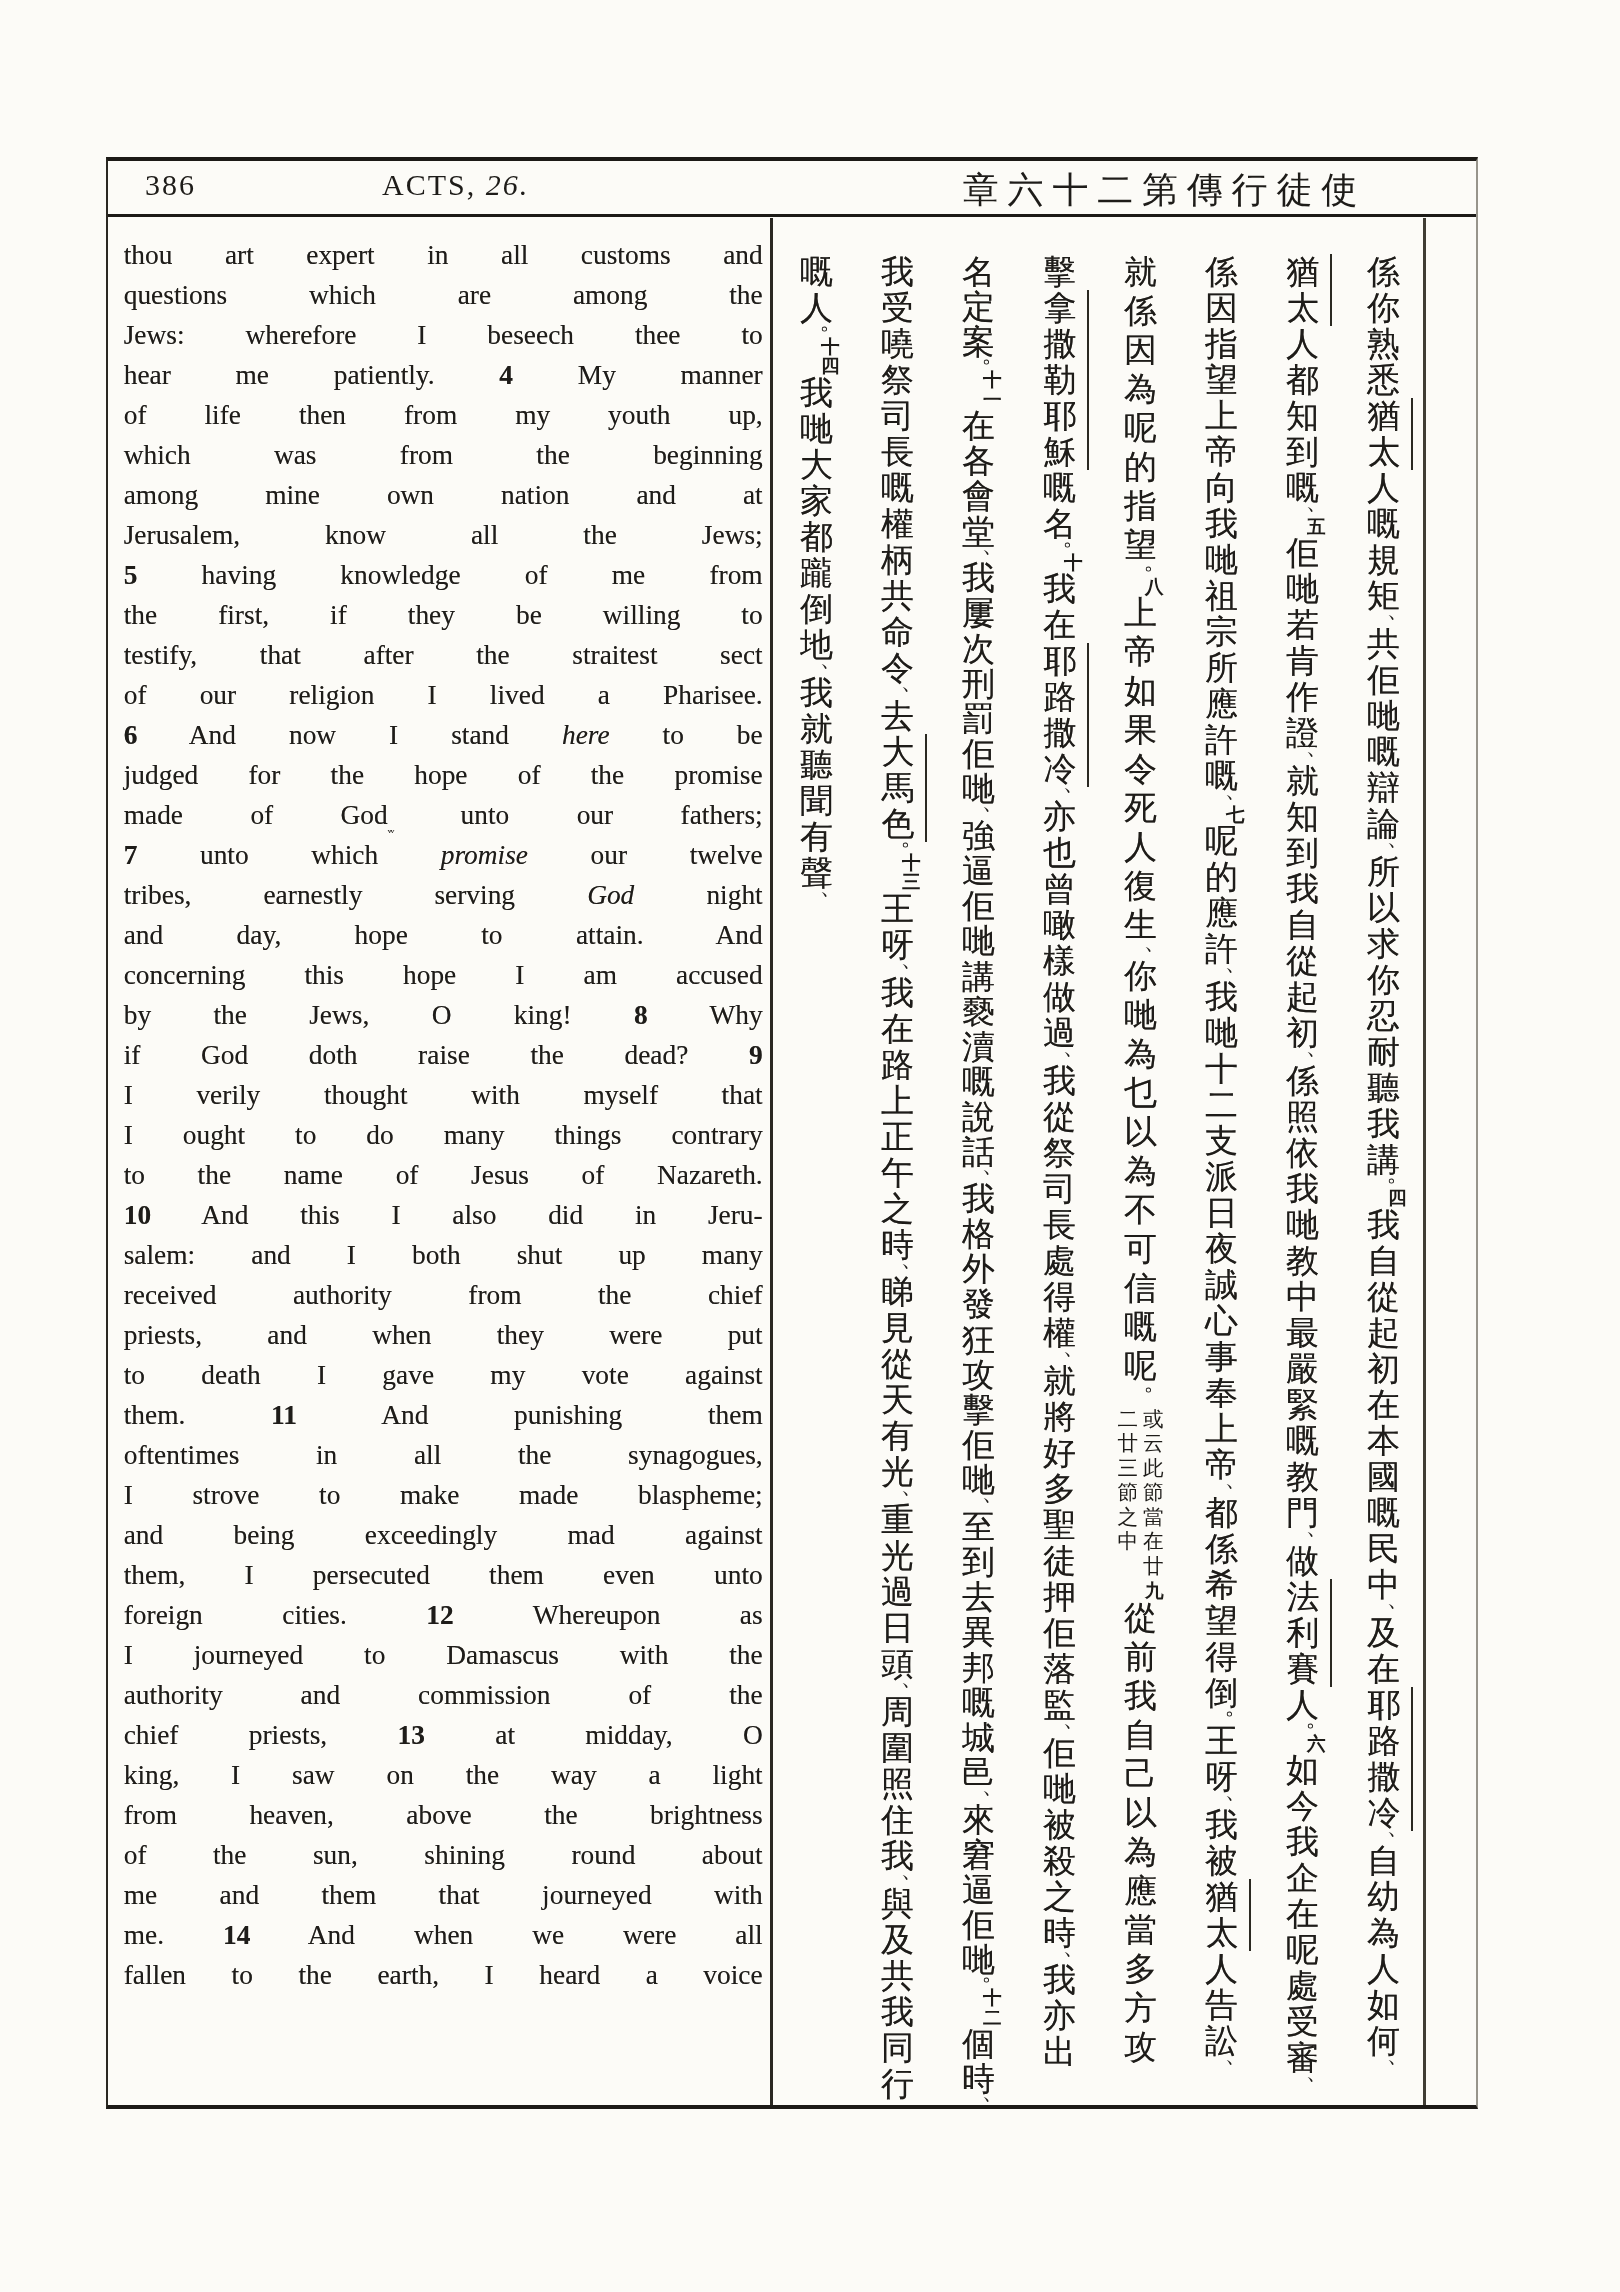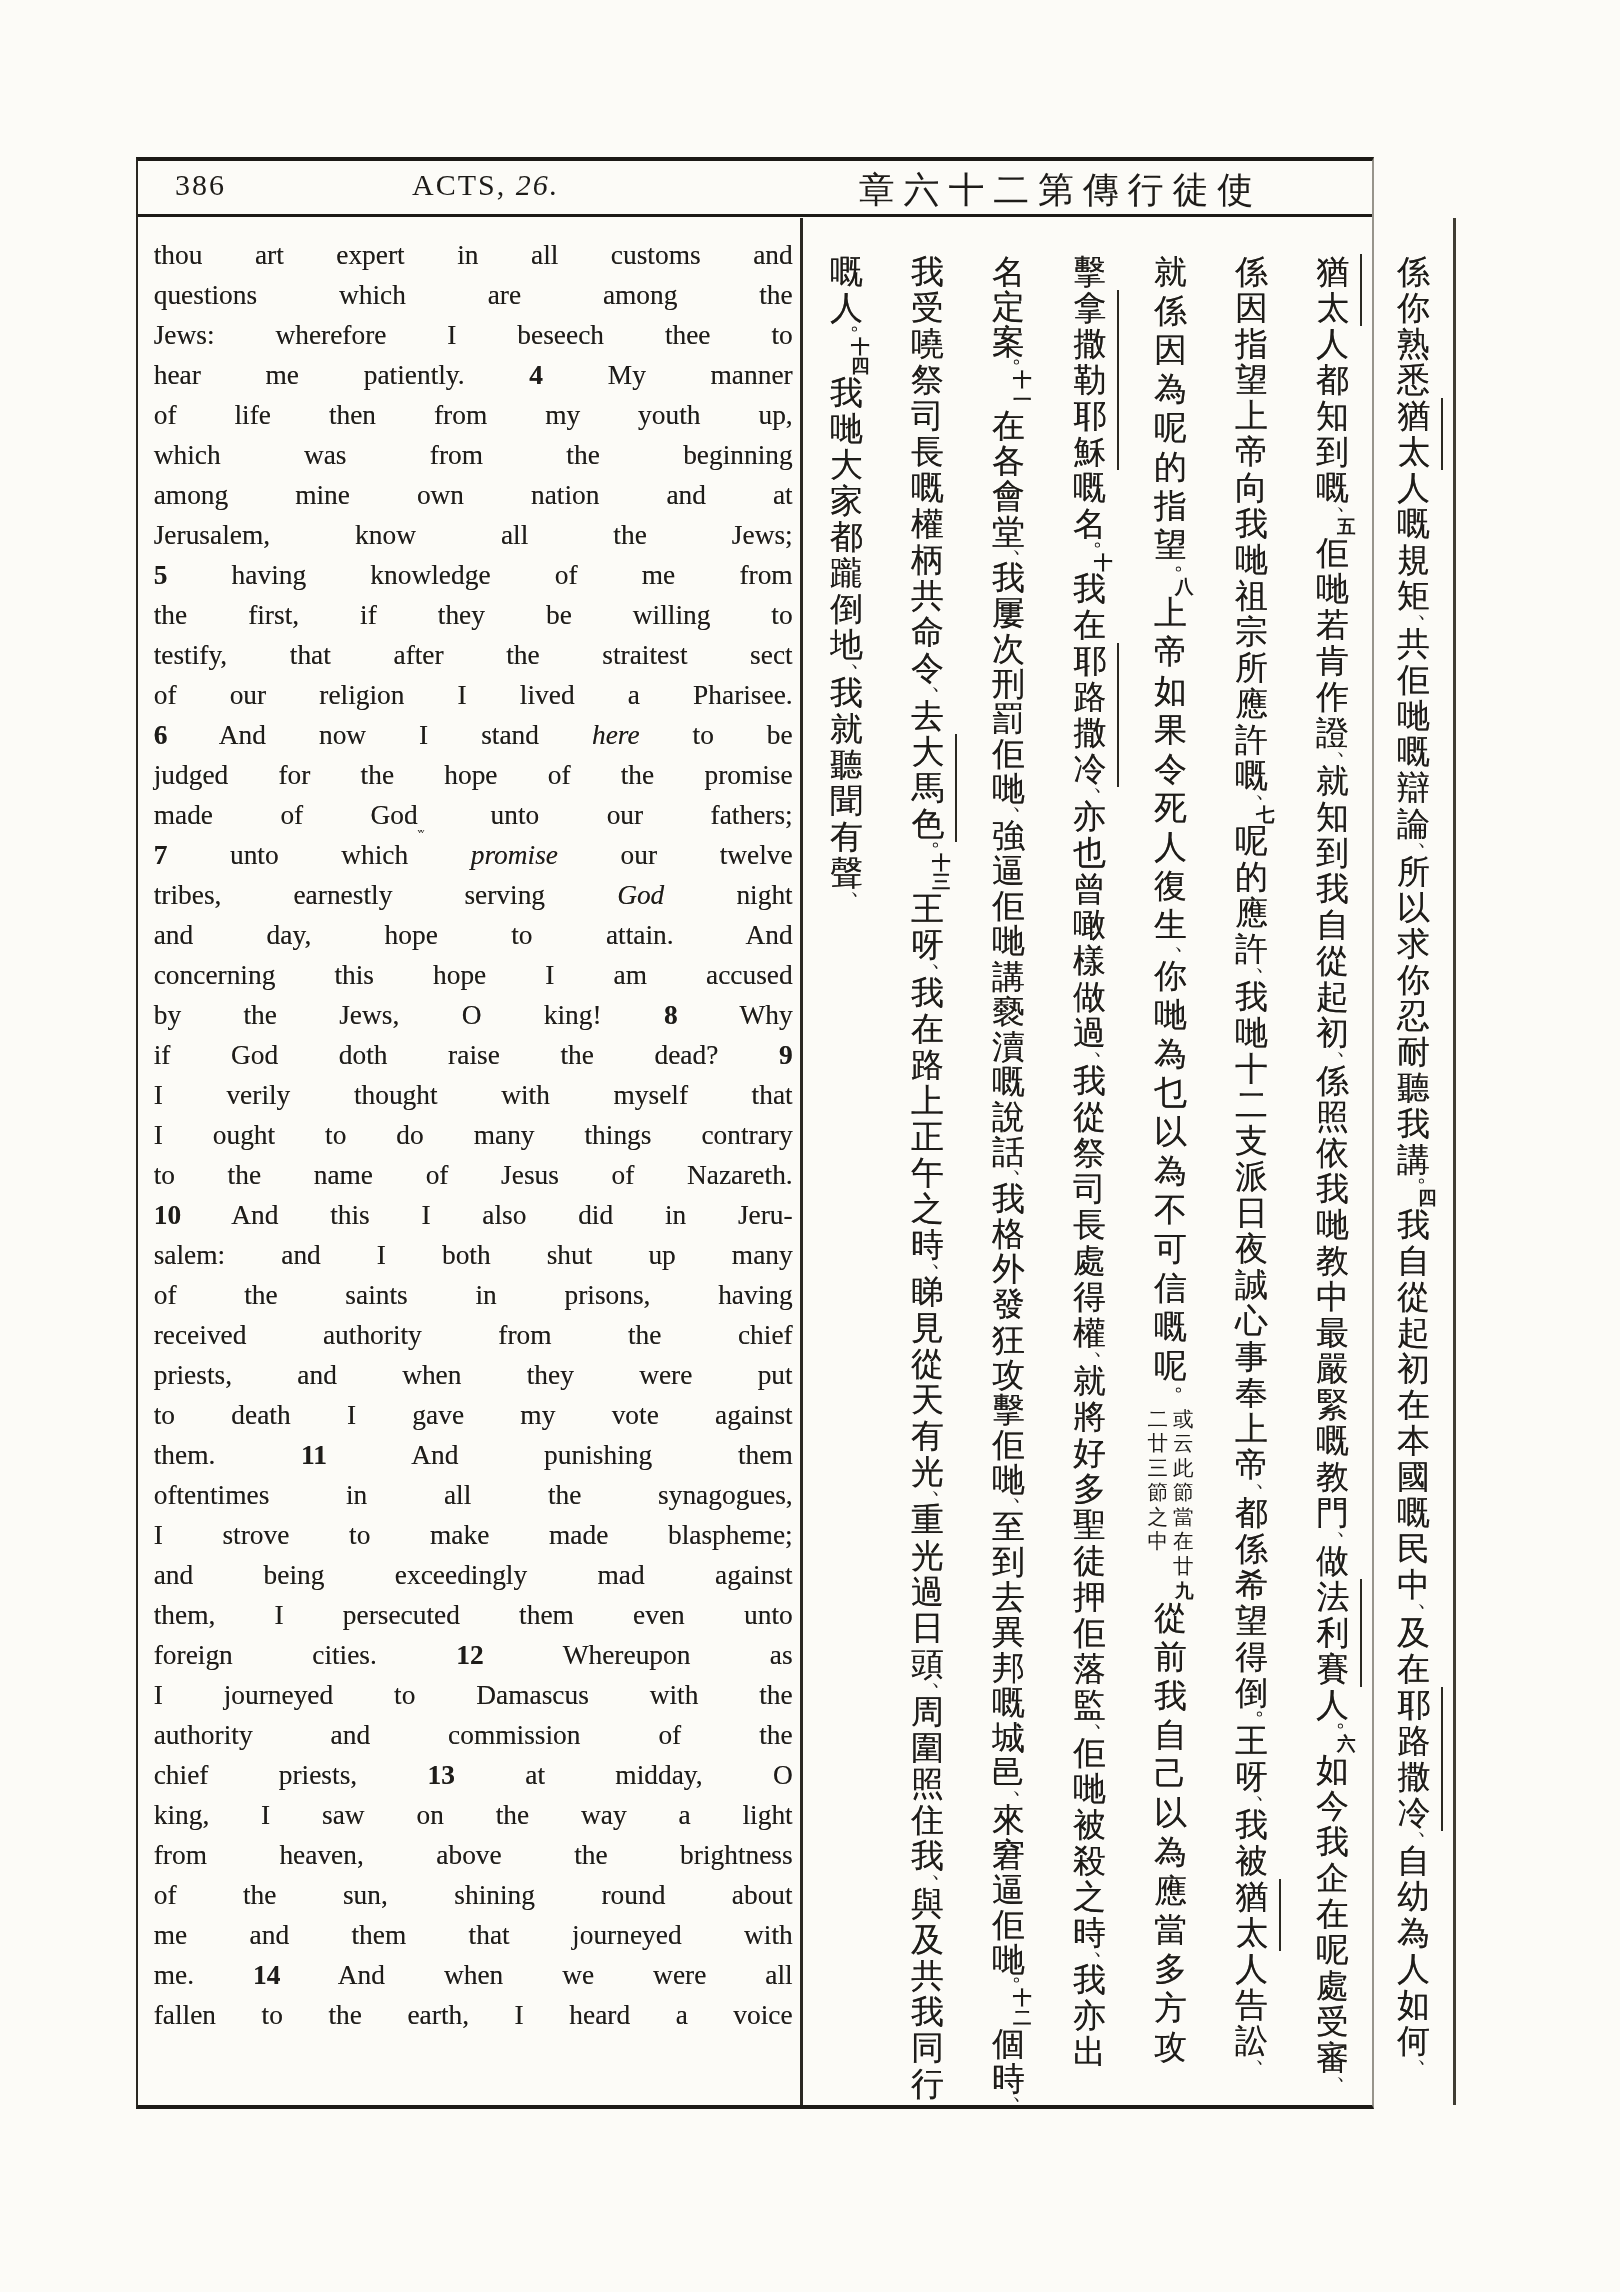--- a/index.html
+++ b/index.html
@@ -4,28 +4,27 @@
 <style>
   html,body{margin:0;padding:0;}
   body{
     width:1620px;height:2293px;position:relative;
     background:#fcfbf7;
     font-family:"Liberation Serif", serif;
     color:#1e1c19;
     overflow:hidden;
   }
   .frame{
-    position:absolute;left:106px;top:157px;width:1238px;height:1952px;
+    position:absolute;left:106px;top:157px;width:1372px;height:1952px;
     box-sizing:border-box;
     border-left:2.9px solid #2a2822;
     border-right:2px solid #97948b;
     border-top:4.9px solid #1c1a16;
     border-bottom:4.9px solid #1c1a16;
     background:#fcfbf7;
-    margin-left:30px;
   }
   .header-band{position:relative;height:53px;border-bottom:3.9px solid #1c1a16;}
   .pageno{position:absolute;left:37px;top:6.9px;font-size:30px;letter-spacing:2px;}
   .title-en{position:absolute;left:274px;top:6.9px;font-size:30px;letter-spacing:2px;text-align:right;}
   .title-en .num{font-style:italic;}
   .title-zh{
     position:absolute;right:110px;top:4.9px;
     font-size:36px;letter-spacing:8.8px;white-space:nowrap;
     font-family:"DejaVu Serif", serif;
   }
@@ -97,21 +96,20 @@
       <div class="eline"><span>tribes, earnestly serving </span><i>God</i><span> night</span></div>
       <div class="eline"><span>and day, hope to attain. And</span></div>
       <div class="eline"><span>concerning this hope I am accused</span></div>
       <div class="eline"><span>by the Jews, O king! </span><b>8</b><span> Why</span></div>
       <div class="eline"><span>if God doth raise the dead? </span><b>9</b></div>
       <div class="eline"><span>I verily thought with myself that</span></div>
       <div class="eline"><span>I ought to do many things contrary</span></div>
       <div class="eline"><span>to the name of Jesus of Nazareth.</span></div>
       <div class="eline"><b>10</b><span> And this I also did in Jeru-</span></div>
       <div class="eline"><span>salem: and I both shut up many</span></div>
-      <div class="eline"><span>of the saints in prisons, having</span></div>
       <div class="eline"><span>received authority from the chief</span></div>
       <div class="eline"><span>priests, and when they were put</span></div>
       <div class="eline"><span>to death I gave my vote against</span></div>
       <div class="eline"><span>them. </span><b>11</b><span> And punishing them</span></div>
       <div class="eline"><span>oftentimes in all the synagogues,</span></div>
       <div class="eline"><span>I strove to make made blaspheme;</span></div>
       <div class="eline"><span>and being exceedingly mad against</span></div>
       <div class="eline"><span>them, I persecuted them even unto</span></div>
       <div class="eline"><span>foreign cities. </span><b>12</b><span> Whereupon as</span></div>
       <div class="eline"><span>I journeyed to Damascus with the</span></div>

